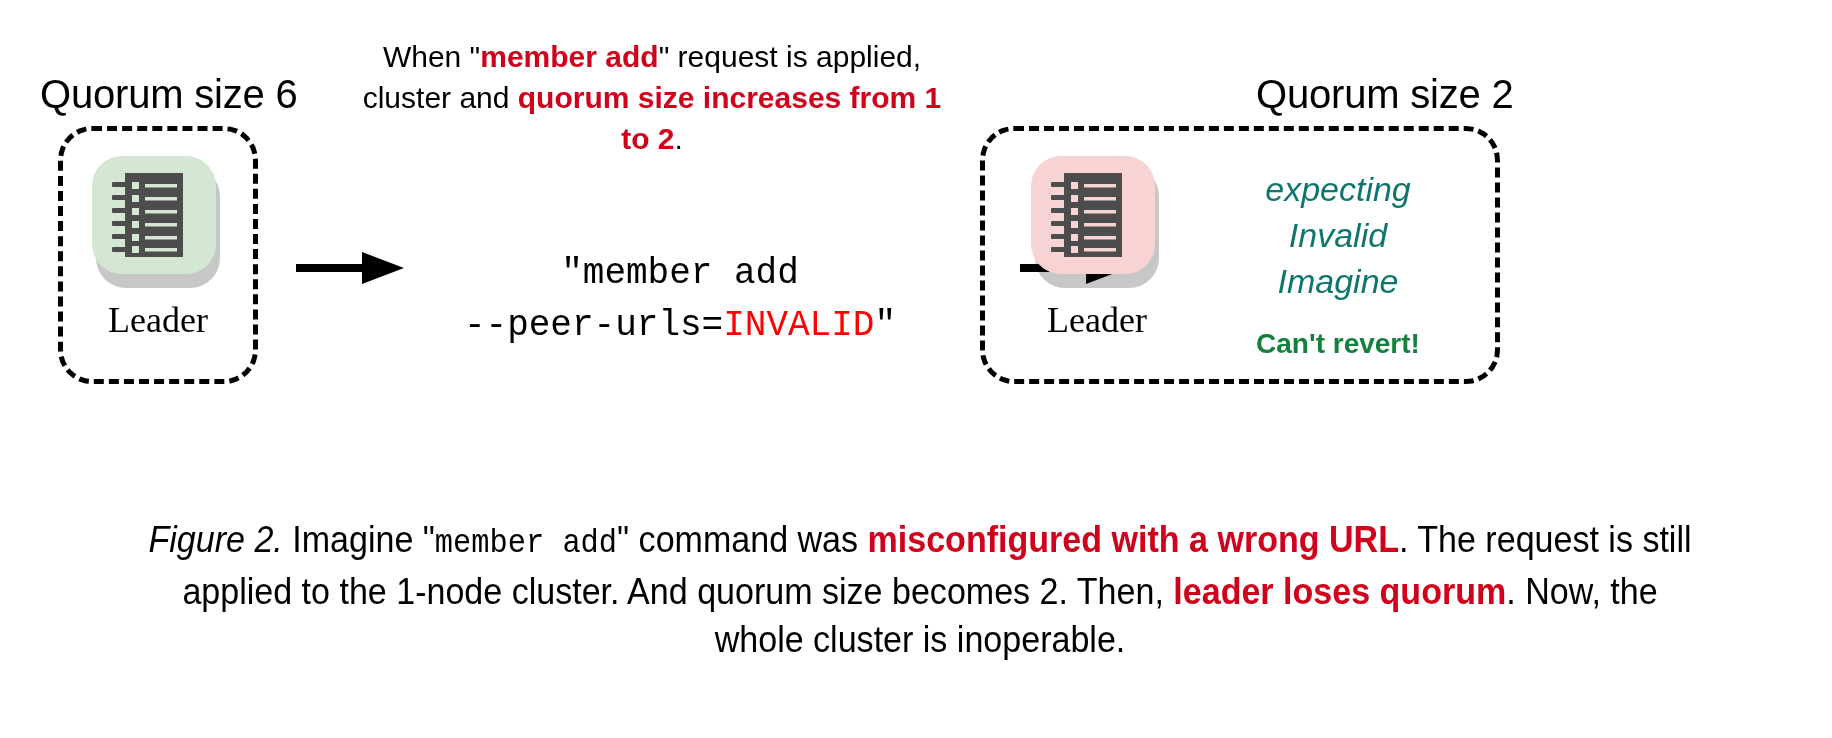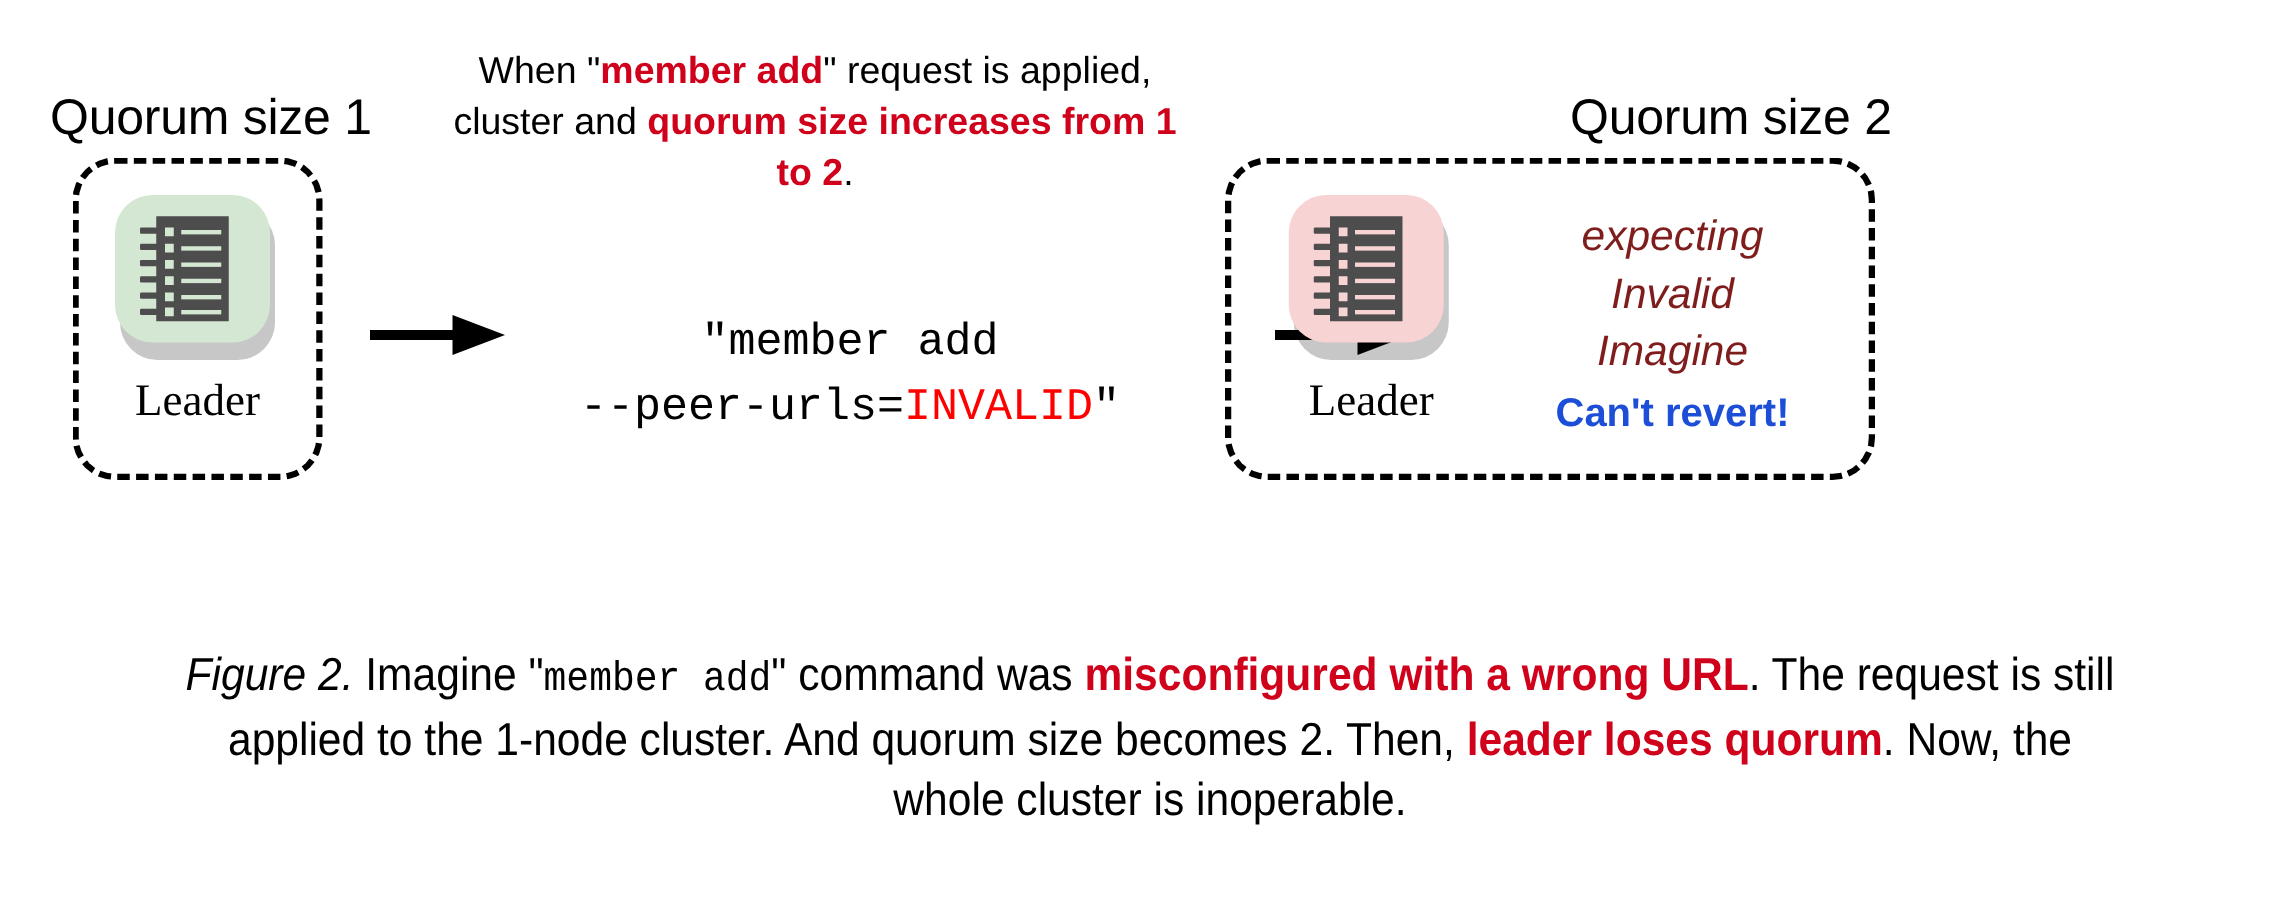--- a/index.html
+++ b/index.html
@@ -104,28 +104,28 @@
     position: absolute;
     left: 1190px;
     top: 166px;
     width: 296px;
     text-align: center;
   }
   #status-block .status-line {
     font-style: italic;
     font-size: 34px;
     line-height: 46px;
-    color: #7f1d1d;
+    color: #0f766e;
     white-space: nowrap;
   }
   #status-revert {
-    margin-top: 8px;
-    font-size: 32px;
+    margin-top: 24px;
+    font-size: 28px;
     font-weight: bold;
-    color: #1d4ed8;
+    color: #15803d;
     white-space: nowrap;
   }
 
   
   .arrow { position: absolute; }
   #arrow-left  { left: 296px;  top: 248px; }
   #arrow-right { left: 1020px; top: 248px; }
 
   
   #command {
@@ -162,21 +162,21 @@
   }
   #caption b { color: #d0021b; font-weight: bold; }
 </style>
 </head>
 <body>
 
 <div id="top-note">
   <span>When "</span><b>member add</b><span>" request is applied, cluster and </span><b>quorum size increases from 1 to 2</b><span>.</span>
 </div>
 
-<div class="quorum-label" id="quorum-left">Quorum size 1</div>
+<div class="quorum-label" id="quorum-left">Quorum size 6</div>
 
 <div class="cluster-box" id="cluster-left"></div>
 
 <div class="node" id="node-left">
   <div class="node-icon-wrap">
     <div class="node-icon-shadow"></div>
     <div class="node-icon green">
       <svg width="124" height="118" viewBox="0 0 124 118" xmlns="http://www.w3.org/2000/svg">
 
         <g fill="#4d4d4d">

